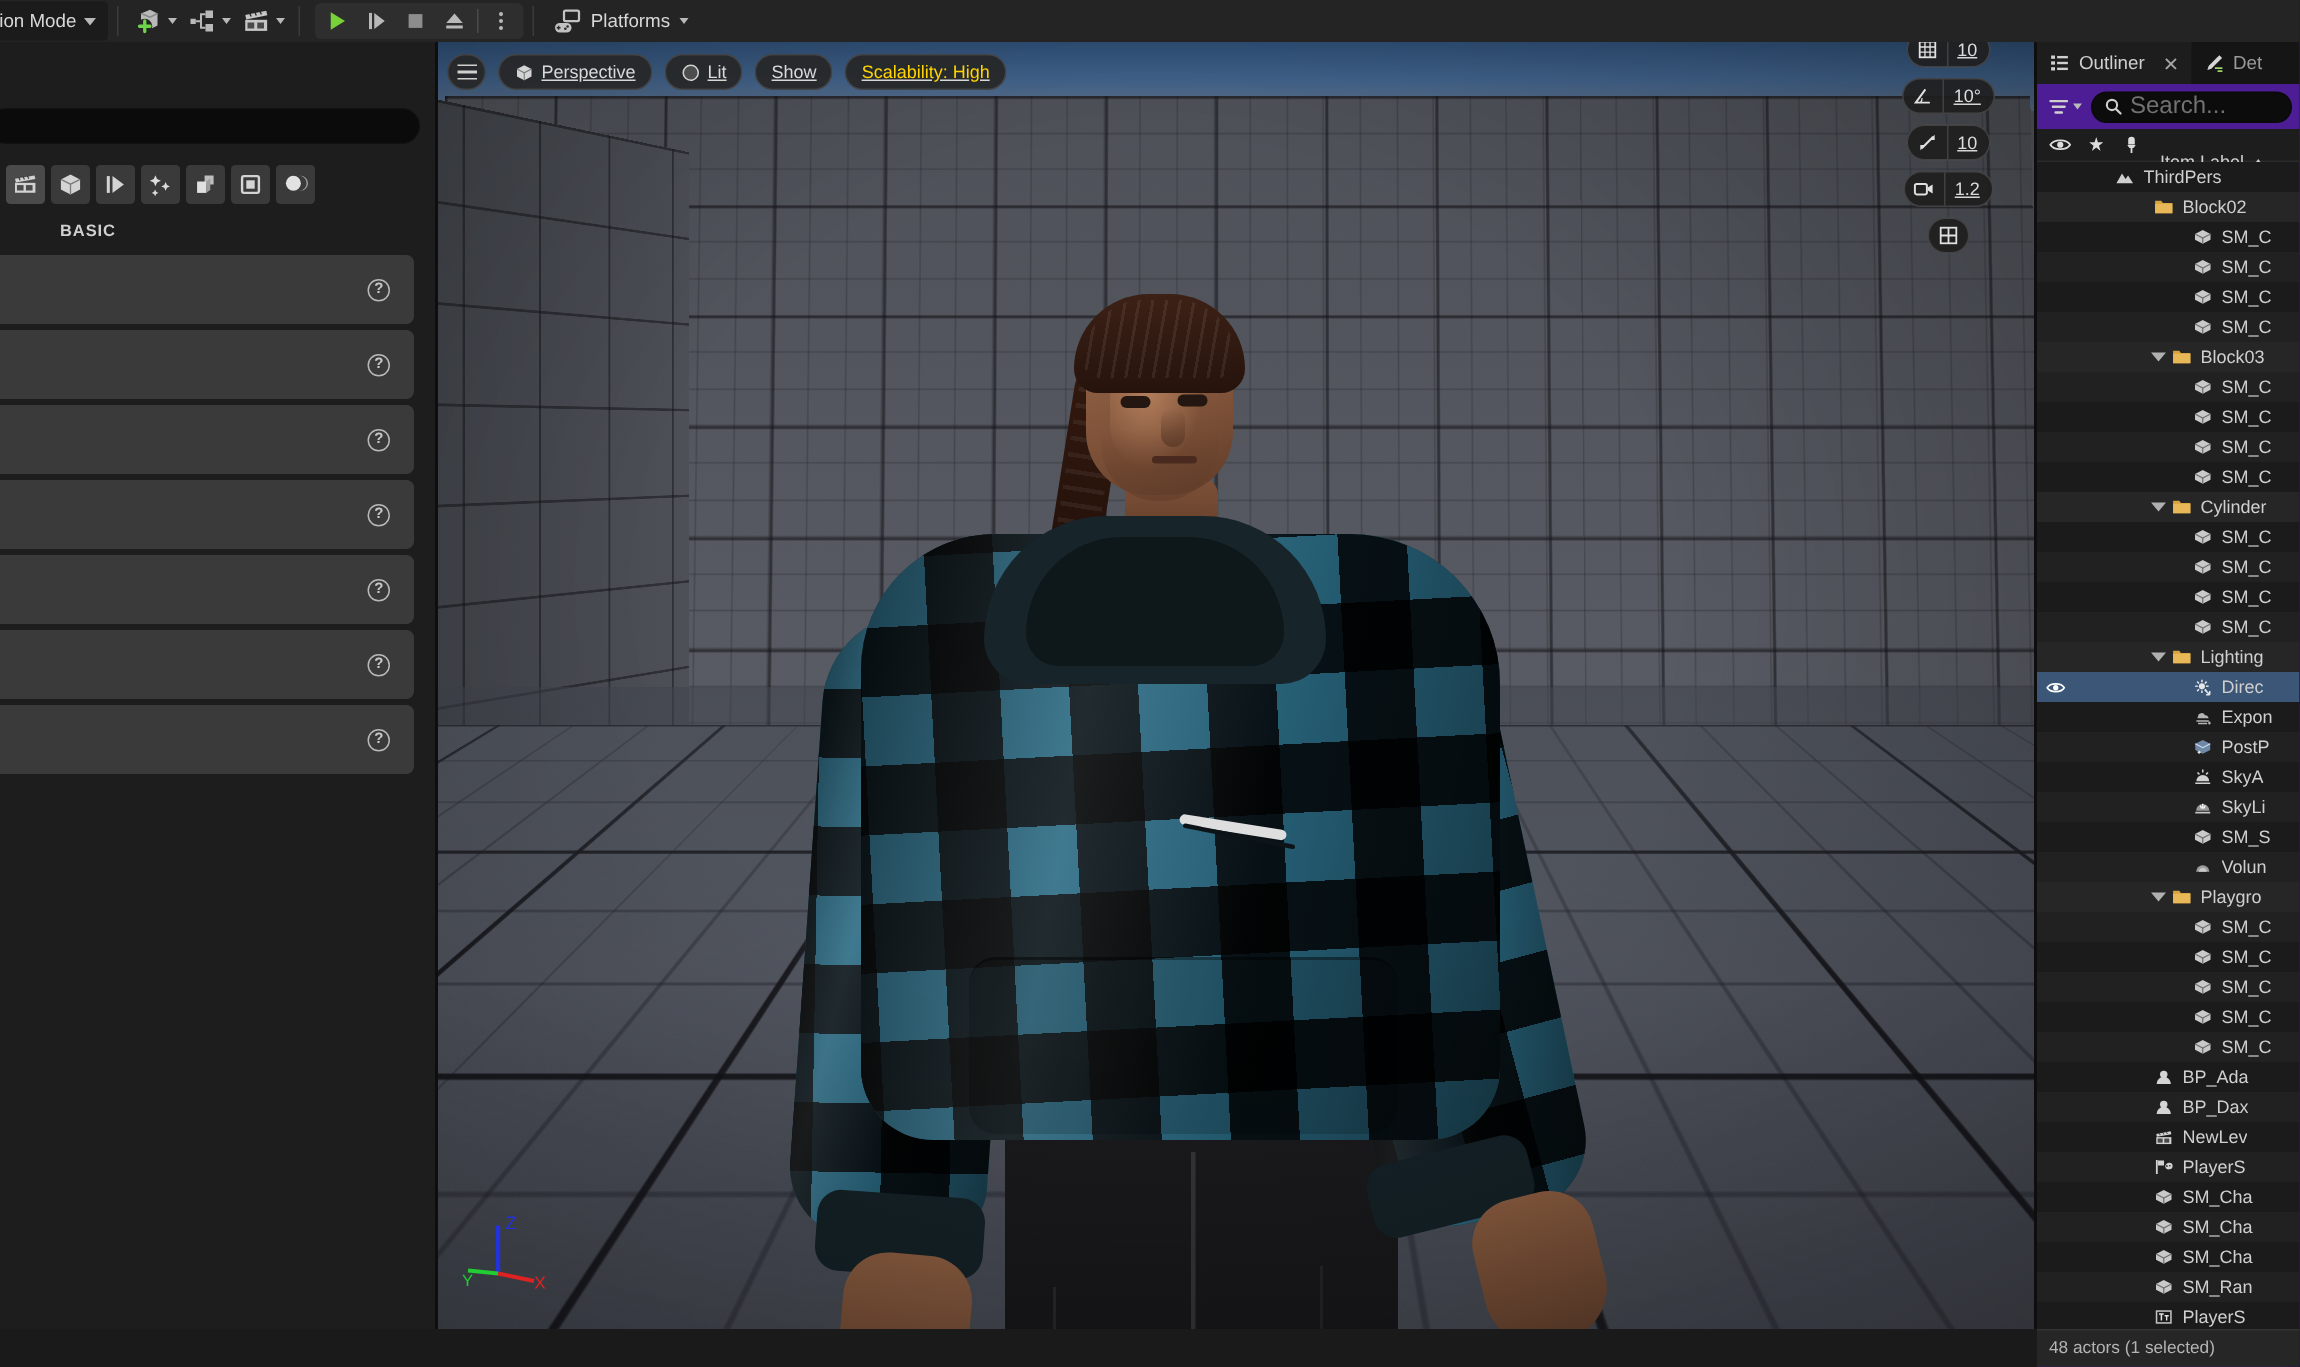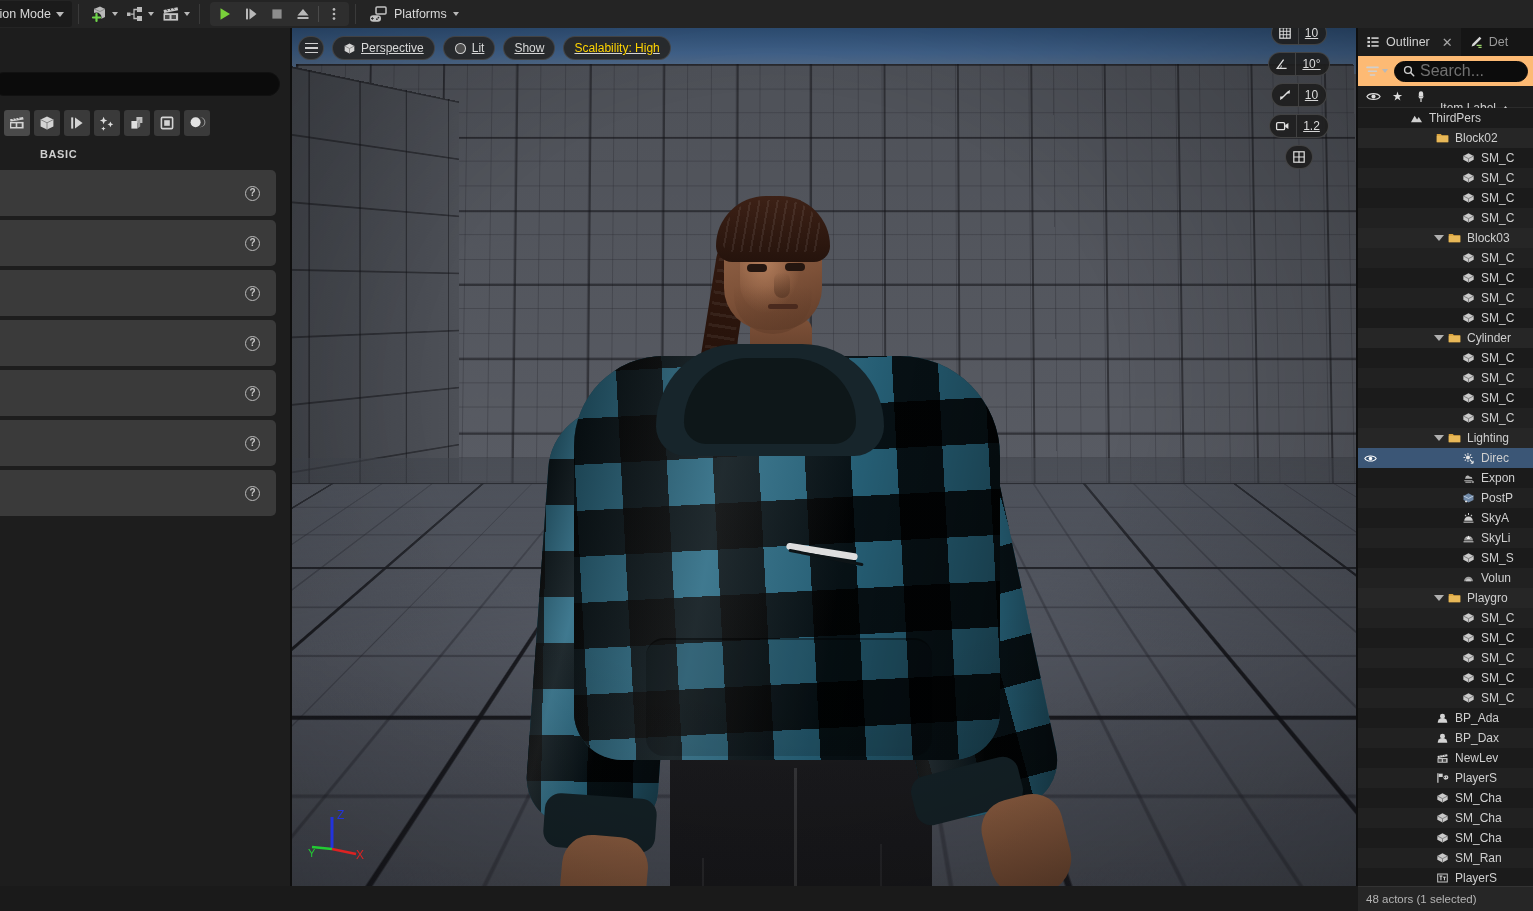--- a/index.html
+++ b/index.html
@@ -222,21 +222,21 @@
     border-radius:12px; overflow:hidden;
   }
   .vp-ico { width:26px;height:24px;display:flex;align-items:center;justify-content:center;cursor:pointer; }
   .vp-ico.on { background:#0c7ad1; }
   .vp-num { padding:0 8px 0 6px; font-size:12px; color:#dcdcdc; border-left:1px solid rgba(95,95,95,.5); height:24px; display:flex; align-items:center; cursor:pointer; }
 
   
   #gizmo { position:absolute; left:14px; bottom:32px; width:60px; height:58px; }
 
   
-  #right-dock { position:absolute; left:1358px; top:28px; width:175px; height:883px; background:#fdba74; }
+  #right-dock { position:absolute; left:1358px; top:28px; width:175px; height:883px; background:#4c1d95; }
   #rd-divider { position:absolute; left:1356px; top:28px; width:2px; height:883px; background:#0e0e0e; }
   #rd-tabs { position:absolute; left:0; top:0; width:175px; height:28px; display:flex; align-items:flex-end; background:#151515; }
   .rd-tab {
     height:28px; display:flex; align-items:center; gap:6px; padding:0 8px;
     font-size:12.5px; color:#cfcfcf; cursor:pointer;
   }
   .rd-tab.active { background:#1d1d1d; }
   .rd-tab.inactive { color:#9a9a9a; }
   .tab-x { margin-left:6px; font-size:13px; color:#a5a5a5; cursor:pointer; }
 

